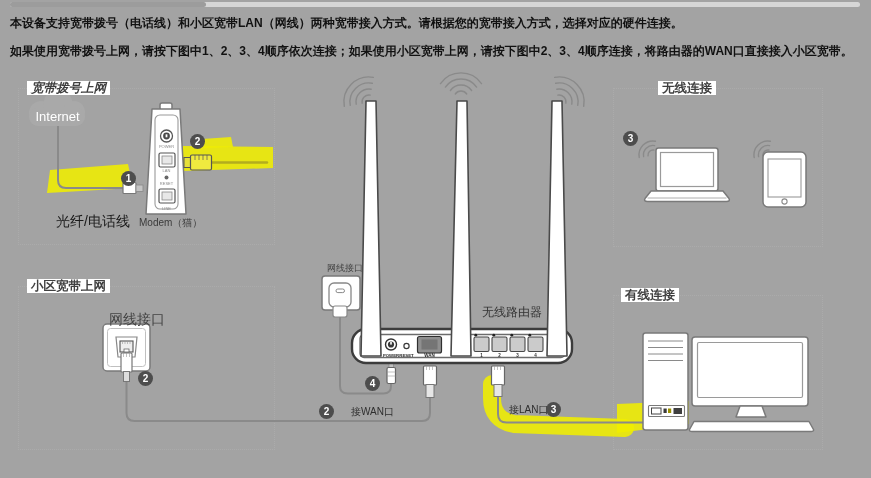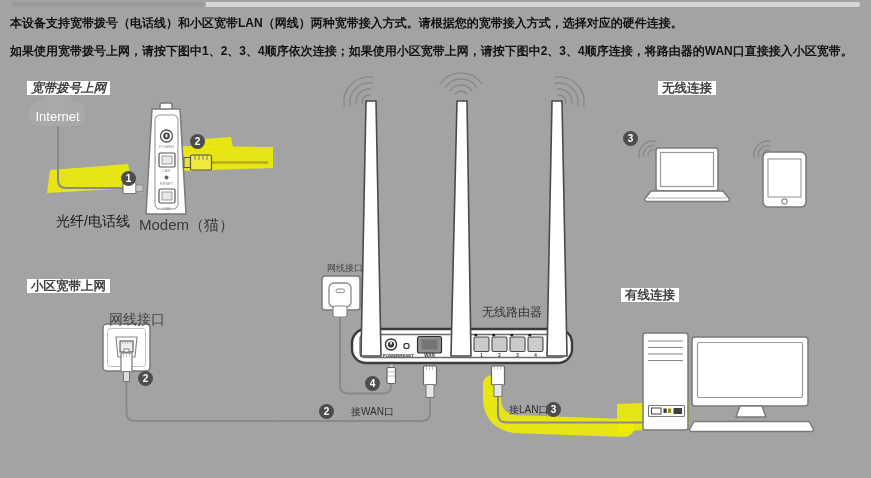--- a/index.html
+++ b/index.html
@@ -18,21 +18,21 @@
 
   .para{position:absolute;left:10px;width:858px;font-size:12px;font-weight:bold;color:#111;white-space:nowrap;}
   .p1{top:15px;}
   .p2{top:43px;}
 
   .dotbox{position:absolute;border:1px dotted #ababab;}
   .sectitle{position:absolute;background:#fff;padding:0 4px;font-size:12.5px;font-weight:600;color:#3f3f3f;line-height:14px;}
 
   .lbl{position:absolute;color:#333;white-space:nowrap;}
   .lbl-fiber{left:56px;top:173px;font-size:14px;font-weight:normal;color:#1a1a1a;margin-top:40px;}
-  .lbl-modem{left:139px;top:216px;font-size:15px;color:#3a3a3a;}
+  .lbl-modem{left:139px;top:216px;font-size:10px;color:#3a3a3a;}
   .lbl-wallport{left:109px;top:311px;font-size:14px;color:#444;}
   .lbl-outlet{left:327px;top:262px;font-size:9px;color:#444;}
   .lbl-router{left:482px;top:304px;font-size:12px;color:#333;}
   .lbl-wan{left:351px;top:405px;font-size:10px;color:#2e2e2e;}
   .lbl-lan{left:509px;top:403px;font-size:10px;color:#2e2e2e;}
 
   .badge{position:absolute;width:15px;height:15px;border-radius:50%;background:var(--badge);
          color:#fff;font-size:10px;font-weight:bold;line-height:15px;text-align:center;}
 
   svg#art{position:absolute;left:0;top:0;}

